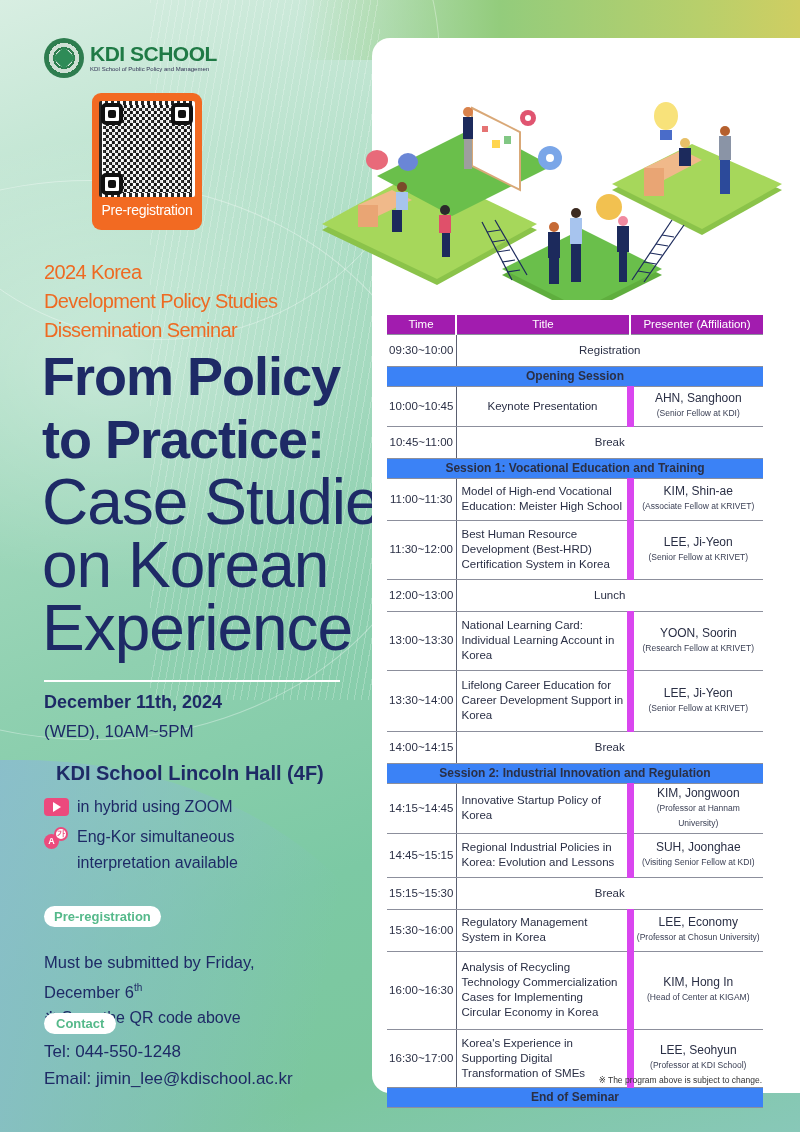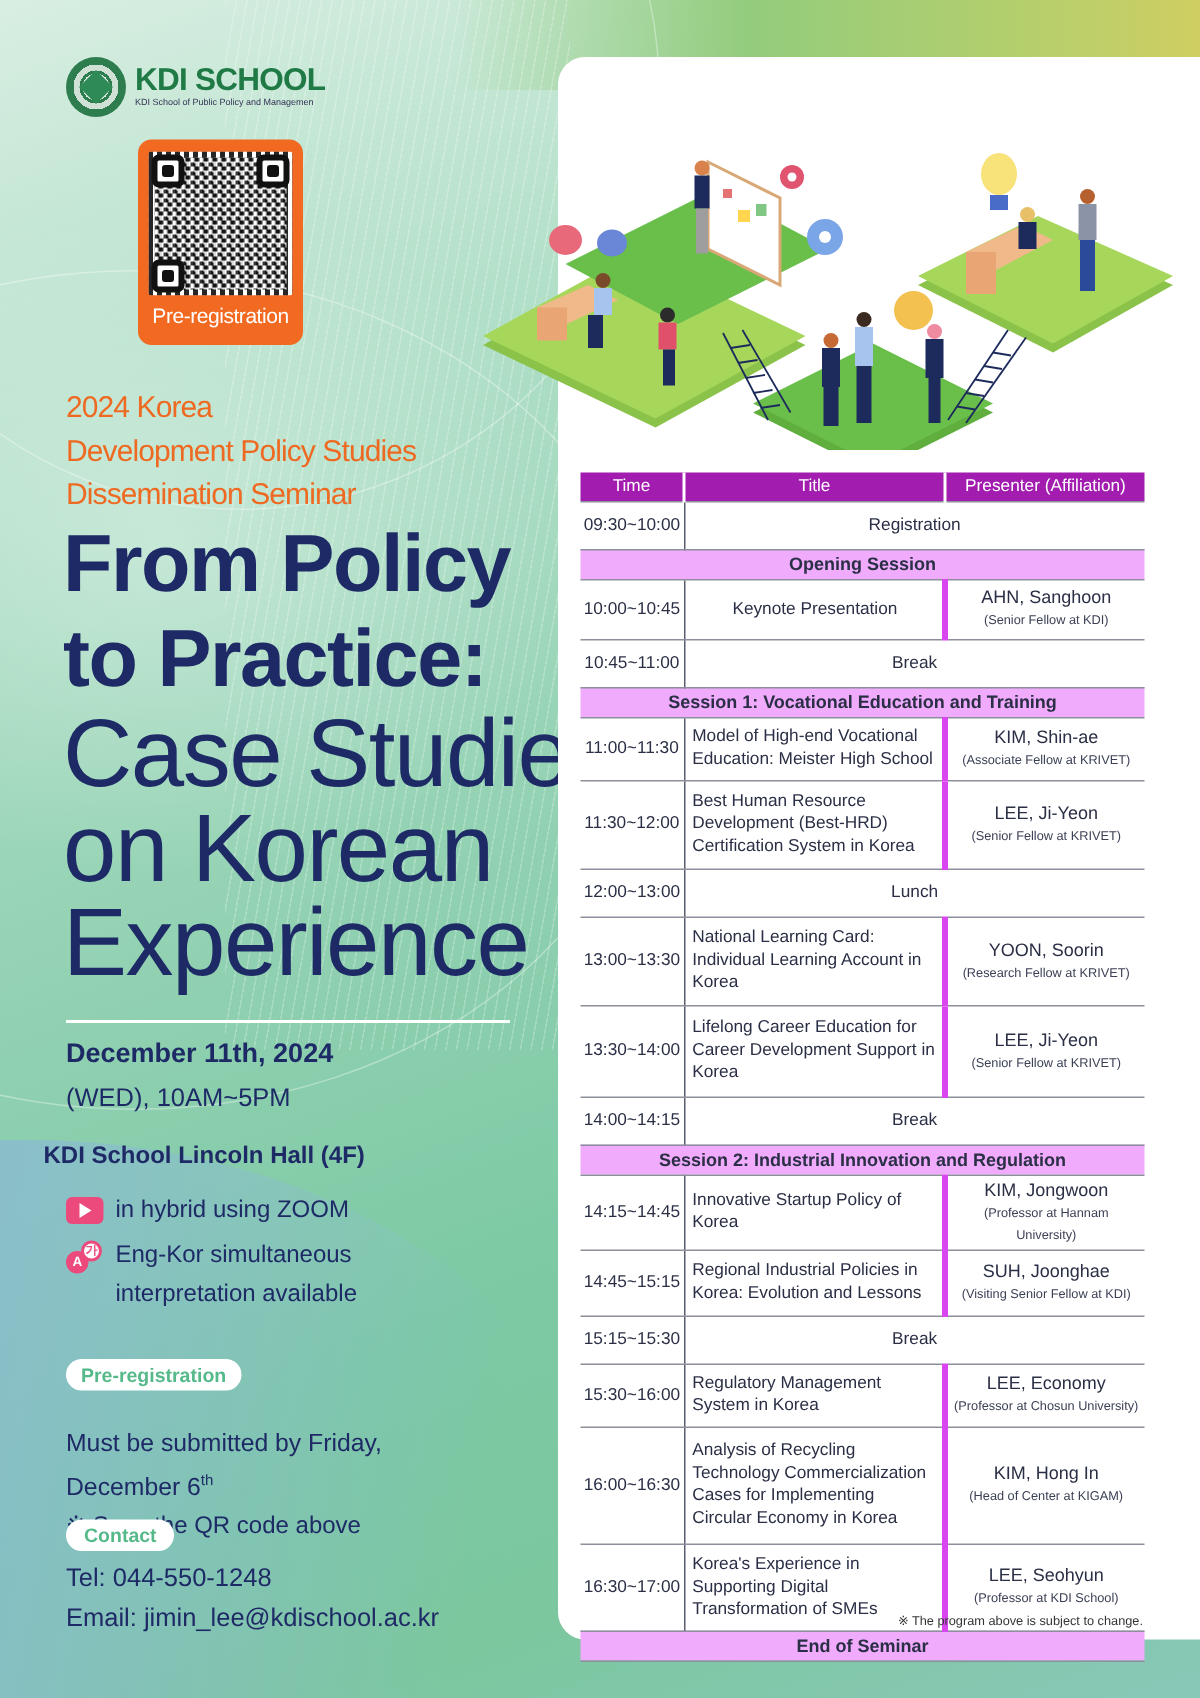--- a/index.html
+++ b/index.html
@@ -61,21 +61,21 @@
   .finder::after { content: ""; position: absolute; left: 3px; top: 3px; width: 8px; height: 8px; background: #111; border-radius: 2px; }
   .qr-label { color: #fff; font-size: 14px; text-align: center; margin-top: 5px; letter-spacing: -0.3px; }
 
   .eyebrow { position: absolute; left: 44px; top: 258px; color: #ee6a22; font-size: 20px; line-height: 29px; letter-spacing: -0.6px; }
   .headline { position: absolute; left: 42px; top: 345px; color: #1e2a66; line-height: 63px; letter-spacing: -1px; }
   .headline .bold { font-weight: 900; font-size: 54px; display: block; }
   .headline .light { font-weight: 400; font-size: 64px; display: block; }
   .divider { position: absolute; left: 44px; top: 680px; width: 296px; height: 2px; background: #fff; }
   .date { position: absolute; left: 44px; top: 692px; color: #1e2a66; font-weight: 700; font-size: 18px; }
   .time-line { position: absolute; left: 44px; top: 722px; color: #1e2a66; font-size: 17px; }
-  .venue { position: absolute; left: 29px; top: 762px; color: #1e2a66; font-weight: 700; font-size: 16px; }
+  .venue { position: absolute; left: 56px; top: 762px; color: #1e2a66; font-weight: 700; font-size: 20px; }
   .feature { position: absolute; left: 44px; display: flex; align-items: flex-start; gap: 8px; color: #1e2a66; font-size: 16px; line-height: 26px; }
   .icon-play { width: 25px; height: 18px; background: #ec4a7d; border-radius: 4px; position: relative; margin-top: 4px; }
   .icon-play::after { content: ""; position: absolute; left: 9px; top: 4px; border-left: 8px solid #fff; border-top: 5px solid transparent; border-bottom: 5px solid transparent; }
   .icon-translate { width: 25px; height: 22px; position: relative; margin-top: 3px; }
   .icon-translate .a { position: absolute; left: 0; top: 7px; width: 15px; height: 15px; border-radius: 50%; background: #ec4a7d; color: #fff; font-size: 9px; text-align: center; line-height: 15px; font-weight: 700; }
   .icon-translate .k { position: absolute; left: 10px; top: 0; width: 14px; height: 14px; border-radius: 50%; background: #fff; border: 2px solid #ec4a7d; color: #ec4a7d; font-size: 8px; text-align: center; line-height: 10px; font-weight: 700; }
 
   .pill { position: absolute; left: 44px; background: #fff; color: #55b98a; font-weight: 700; font-size: 13px; border-radius: 11px; padding: 3px 10px; line-height: 15px; }
   .info { position: absolute; left: 44px; color: #1e2a66; font-size: 16.5px; line-height: 25px; }
   .info sup { font-size: 10px; }
@@ -89,24 +89,24 @@
   .illustration { position: absolute; left: 322px; top: 40px; width: 460px; height: 260px; }
 
   .schedule { position: absolute; left: 387px; top: 315px; width: 376px; border-collapse: collapse; table-layout: fixed; font-size: 11.5px; color: #2a2f45; }
   .schedule col.c1 { width: 69px; }
   .schedule col.c2 { width: 174px; }
   .schedule col.c3 { width: 133px; }
   .schedule th { background: #a21caf; color: #fff; font-weight: 400; font-size: 11.5px; height: 19px; border-left: 2px solid #fff; }
   .schedule th:first-child { border-left: none; }
   .schedule td { border-bottom: 1px solid #8c8f9c; border-top: 1px solid #8c8f9c; padding: 2px 3px; vertical-align: middle; line-height: 15px; }
   .schedule td.t { text-align: center; border-right: 1px solid #5a5f70; padding: 2px 1px; white-space: nowrap; }
-  .schedule td.ti { text-align: left; padding-left: 5px; border-right: 4px solid #d946ef; }
+  .schedule td.ti { text-align: left; padding-left: 5px; border-right: 7px solid #d946ef; }
   .schedule td.pr { text-align: center; }
   .schedule td.span { text-align: center; }
-  .schedule tr.session td { background: #f0abfc; text-align: center; font-weight: 700; font-size: 12px; color: #2a2f45; height: 20px; }
+  .schedule tr.session td { background: #3b82f6; text-align: center; font-weight: 700; font-size: 12px; color: #2a2f45; height: 20px; }
   .schedule tr.plain td { height: 32px; }
   .pname { font-size: 12px; display: block; }
   .paff { font-size: 8.5px; display: block; color: #3b4055; }
   .table-note { position: absolute; left: 560px; top: 1075px; width: 202px; text-align: right; font-size: 8.5px; color: #333; }
 </style>
 </head>
 <body>
 
 <div class="bg-top-right"></div>
 <div class="bg-lines"></div>

